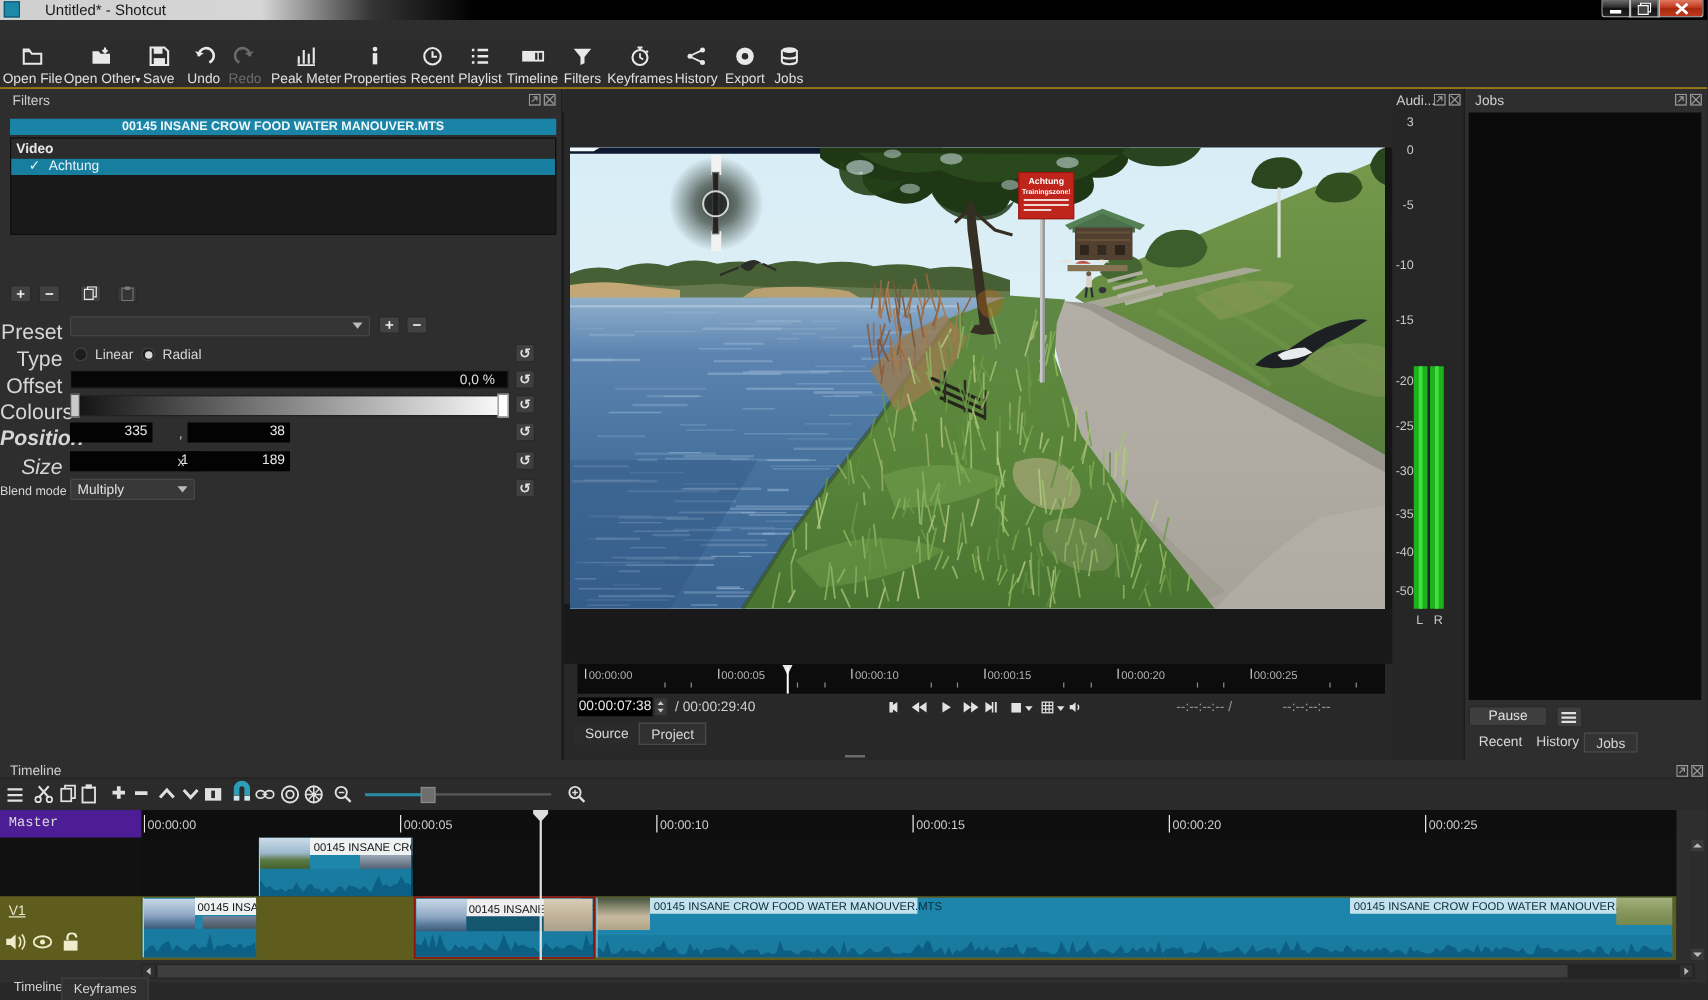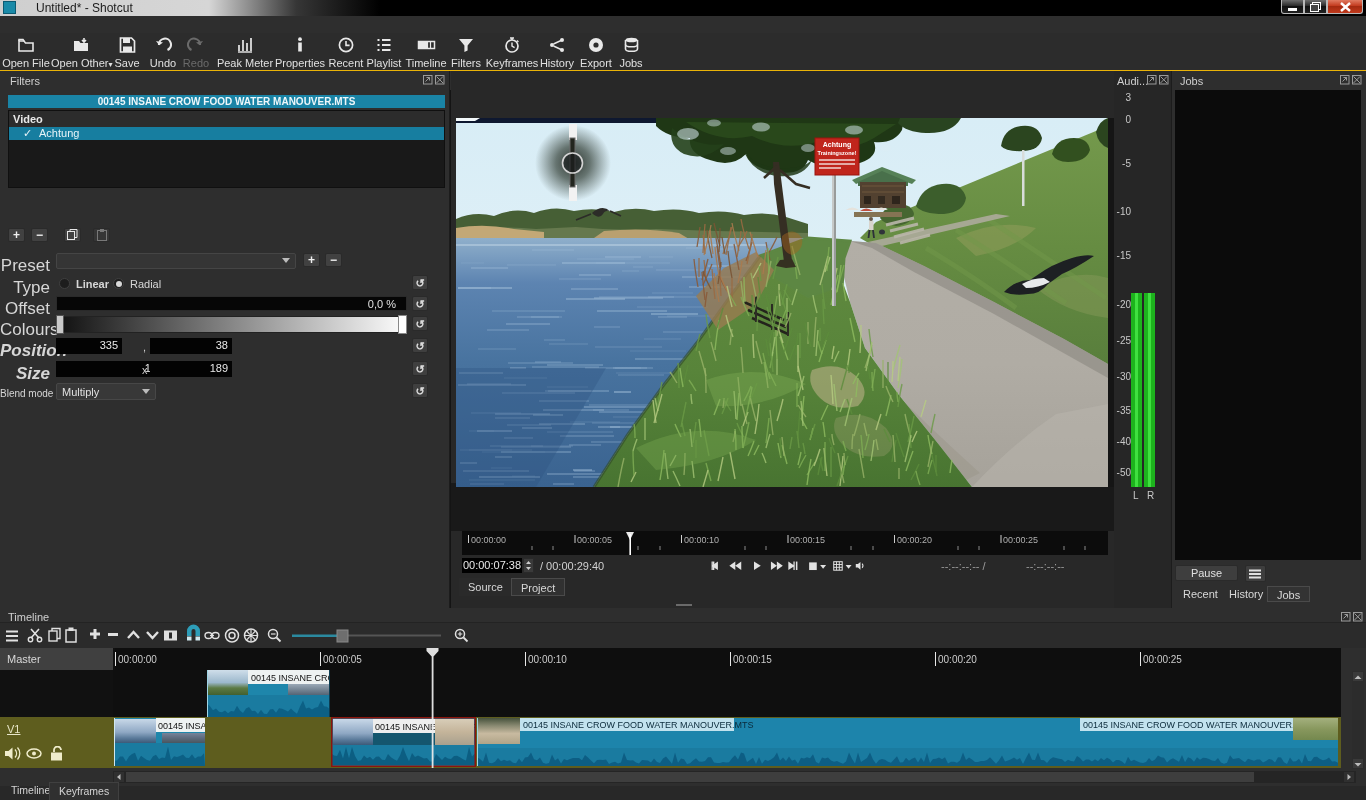--- a/index.html
+++ b/index.html
@@ -179,21 +179,21 @@
 
     <div class="abs flabel" style="left:0;top:185px;width:50px;">Preset</div>
     <div class="abs" style="left:56px;top:182px;width:240px;height:16px;background:#353535;border:1px solid #454545;border-radius:2px;">
         <span style="position:absolute;right:5px;top:4px;width:0;height:0;border-left:4px solid transparent;border-right:4px solid transparent;border-top:5px solid #bbb;"></span>
       </div>
     <div class="abs fbtn" style="left:303px;top:182px;">+</div>
     <div class="abs fbtn" style="left:325px;top:182px;">−</div>
 
     <div class="abs flabel" style="left:0;top:207px;width:50px;">Type</div>
     <div class="abs" style="left:59px;top:207px;width:11px;height:11px;border-radius:50%;background:#1d1d1d;border:1px solid #404040;"></div>
-    <div class="abs" style="left:76px;top:207px;color:#d6d6d6;font-weight:bold;">Linear</div>
+    <div class="abs" style="left:76px;top:207px;color:#d6d6d6;">Linear</div>
     <div class="abs" style="left:113px;top:207px;width:11px;height:11px;border-radius:50%;background:#1d1d1d;border:1px solid #404040;"></div>
     <div class="abs" style="left:116px;top:210px;width:6px;height:6px;border-radius:50%;background:#d8d8d8;"></div>
     <div class="abs" style="left:130px;top:207px;color:#d6d6d6;">Radial</div>
     <div class="abs freset" style="top:204px;">↺</div>
 
     <div class="abs flabel" style="left:0;top:228px;width:50px;">Offset</div>
     <div class="abs" style="left:56px;top:225px;width:351px;height:15px;background:#060606;border:1px solid #2a2a2a;">
         <span style="position:absolute;right:10px;top:1px;color:#e0e0e0;padding-left:23px;">0,0 %</span>
       </div>
     <div class="abs freset" style="top:225px;">↺</div>
@@ -203,21 +203,21 @@
     <div class="abs" style="left:56px;top:244px;width:8px;height:19px;background:#c9c9c9;border:1px solid #555;"></div>
     <div class="abs" style="left:398px;top:244px;width:9px;height:19px;background:#fff;border:1px solid #888;"></div>
     <div class="abs freset" style="top:245px;">↺</div>
 
     <div class="abs flabel" style="left:0;top:270px;width:50px;font-weight:bold;font-style:italic;">Position</div>
     <div class="abs finput" style="left:56px;top:267px;width:66px;height:16px;">335</div>
     <div class="abs" style="left:143px;top:270px;color:#cfcfcf;">,</div>
     <div class="abs finput" style="left:150px;top:267px;width:82px;height:16px;">38</div>
     <div class="abs freset" style="top:267px;">↺</div>
 
-    <div class="abs flabel" style="left:0;top:293px;width:50px;font-weight:bold;font-style:italic;">Size</div>
+    <div class="abs flabel" style="left:0;top:293px;width:50px;font-weight:normal;font-style:italic;">Size</div>
     <div class="abs finput" style="left:56px;top:290px;width:105px;height:16px;">19</div>
     <div class="abs" style="left:142px;top:293px;color:#cfcfcf;">x</div>
     <div class="abs finput" style="left:150px;top:290px;width:82px;height:16px;">189</div>
     <div class="abs freset" style="top:290px;">↺</div>
 
     <div class="abs flabel" style="left:0;top:317px;width:52px;font-size:10px;">Blend mode</div>
     <div class="abs" style="left:56px;top:312px;width:100px;height:17px;background:#383838;border:1px solid #474747;border-radius:2px;color:#e0e0e0;line-height:16px;padding-left:5px;">Multiply<span style="position:absolute;right:5px;top:5px;width:0;height:0;border-left:4px solid transparent;border-right:4px solid transparent;border-top:5px solid #bbb;"></span></div>
     <div class="abs freset" style="top:312px;">↺</div>
   </div>
 
@@ -894,21 +894,21 @@
         <rect x="292" y="11.5" width="49" height="2.5" fill="#2b8aa0"></rect>
         <rect x="341" y="11.5" width="100" height="2" fill="#555"></rect>
         <rect x="337" y="7" width="11" height="12" fill="#6e6e6e" stroke="#8a8a8a"></rect>
         <circle cx="460" cy="11" r="4.5" fill="none" stroke="#e0e0e0" stroke-width="1.5"></circle>
           <path d="M463.5 14.5l4 4" stroke="#e0e0e0" stroke-width="1.8"></path>
           <path d="M457.8 11h4.5M460 8.8v4.5" stroke="#e0e0e0" stroke-width="1.2"></path>
       </svg>
     </div>
     <div class="abs" id="tltracks">
 
-      <div class="abs" style="left:0;top:0;width:113px;height:22px;background:#404040;color:#d8d8d8;">
+      <div class="abs" style="left:0;top:0;width:113px;height:22px;background:#4c1d95;color:#d8d8d8;font-family:Liberation Mono, monospace;">
           <span style="position:absolute;left:7px;top:5px;">Master</span>
         </div>
       <div class="abs" style="left:0;top:69px;width:113px;height:51px;background:#5e5d1e;color:#e8e6c8;">
           <span style="position:absolute;left:7px;top:6px;text-decoration:underline;">V1</span>
         <svg class="abs" style="left:4px;top:29px;" width="62" height="15">
             <path d="M1 5h3.5l4-3.5v12L4.5 10H1z" fill="#efeccb"></path>
             <path d="M11 3.5a6 6 0 0 1 0 8M13.5 1.5a9 9 0 0 1 0 12" stroke="#efeccb" fill="none" stroke-width="1.3"></path>
             <ellipse cx="30" cy="7.5" rx="7" ry="4.5" fill="none" stroke="#efeccb" stroke-width="1.5"></ellipse>
             <circle cx="30" cy="7.5" r="2" fill="#efeccb"></circle>
             <rect x="47" y="6.5" width="11" height="8" fill="#efeccb"></rect>

